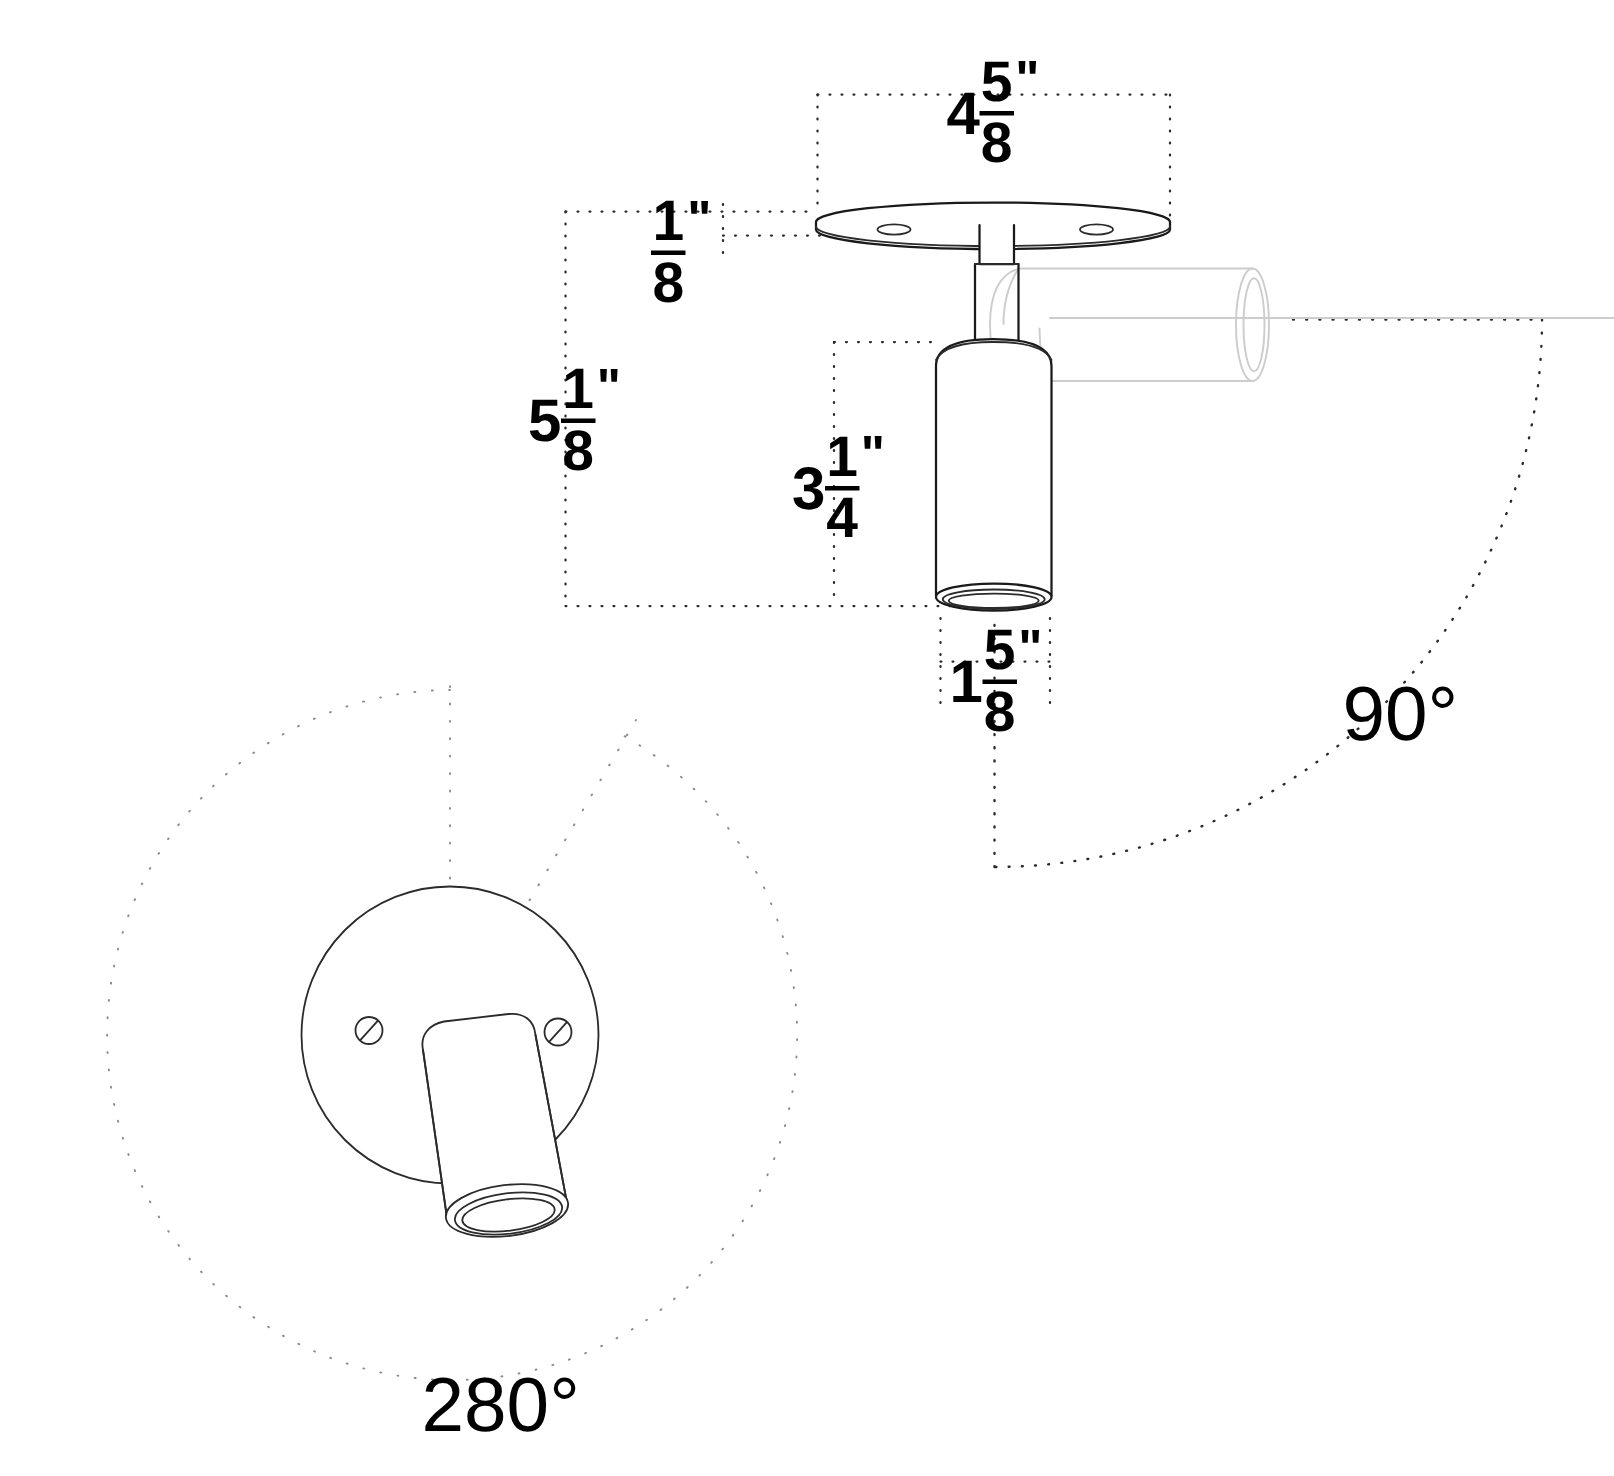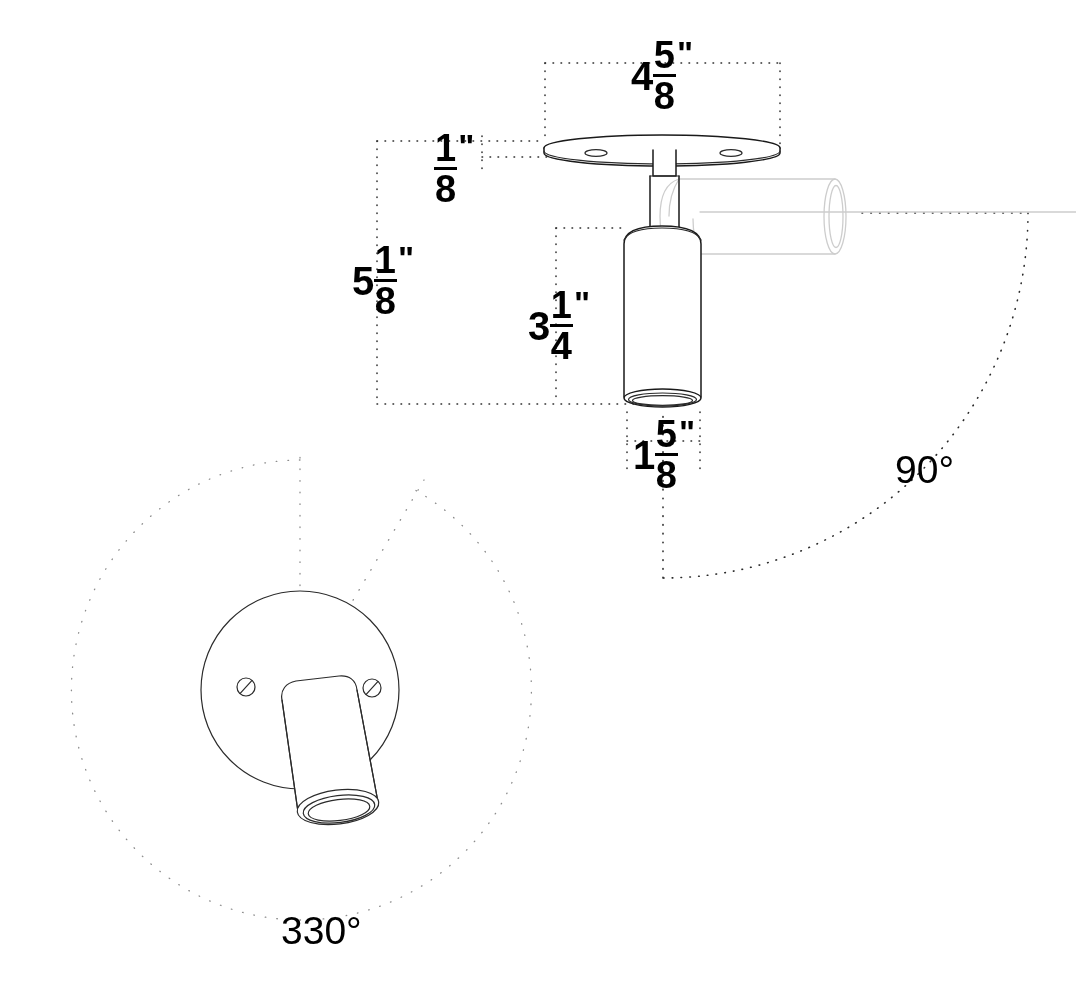--- a/index.html
+++ b/index.html
@@ -114,21 +114,21 @@
     padding-top: 2px;
   }
   .inch-mark {
     font-size: 34px;
     font-weight: 700;
     align-self: flex-start;
     margin-top: -2px;
     margin-left: 1px;
   }
   .angle-label {
-    font-size: 39px;
+    font-size: 51px;
     font-weight: 400;
     letter-spacing: 0px;
     color: #000;
   }
 </style>
 </head>
 <body>
 
 <div id="drawing-root">
 
@@ -320,15 +320,15 @@
       <span class="frac">
         <span class="num">5</span>
         <span class="den">8</span>
       </span>
       <span class="inch-mark">"</span>
     </span>
   </div>
 
   <div class="dim-label angle-label" style="left: 895px; top: 450px;">90°</div>
 
-  <div class="dim-label angle-label" style="left: 281px; top: 911px;">330°</div>
+  <div class="dim-label angle-label" style="left: 281px; top: 911px;">280°</div>
 
 </div>
 
 </body></html>

